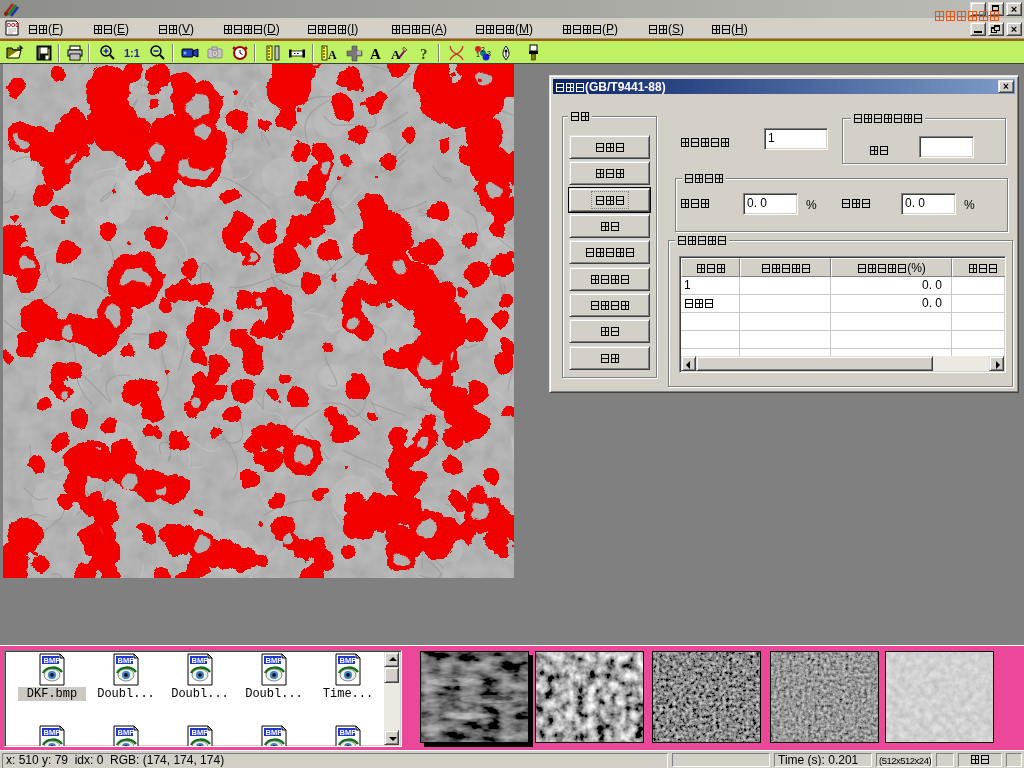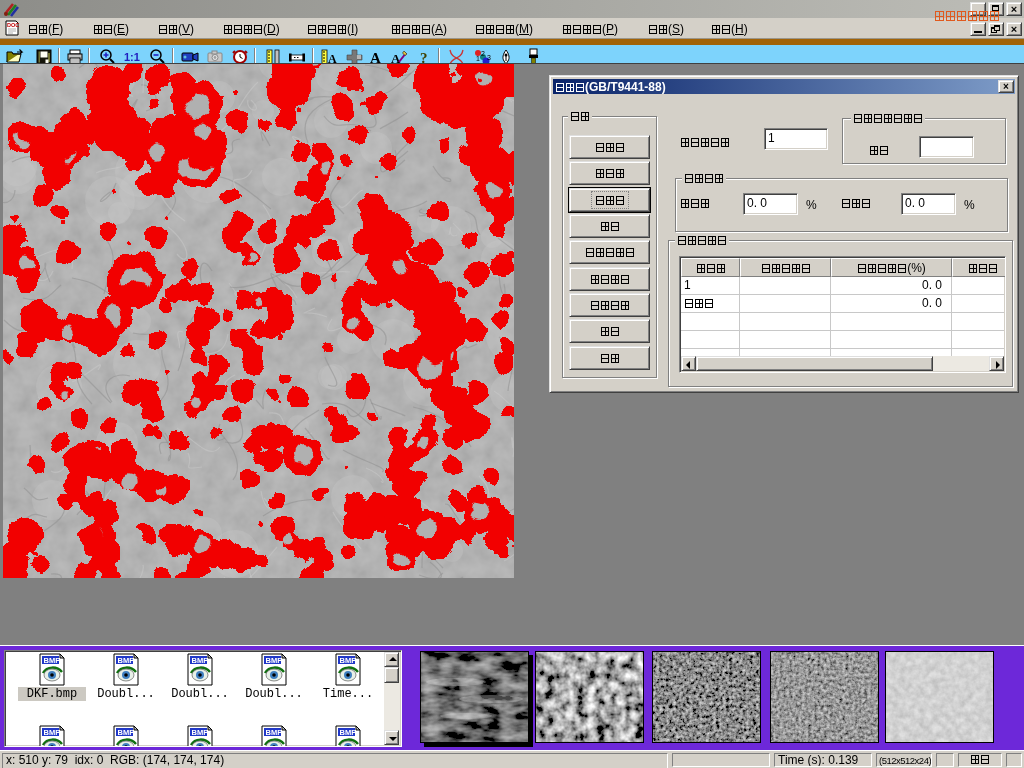--- a/index.html
+++ b/index.html
@@ -60,21 +60,21 @@
  <span class="out ab" style="left:970px;top:4px;width:16px;height:14px">
       <b style="position:absolute;left:3px;bottom:2px;width:8px;height:2px;background:#000"></b>
     </span>
  <span class="out ab" style="left:988px;top:4px;width:16px;height:14px">
       <b style="position:absolute;left:2px;top:4px;width:6px;height:6px;border:1px solid #000;border-top-width:2px;background:#d4d0c8"></b>
       <b style="position:absolute;left:5px;top:2px;width:6px;height:6px;border:1px solid #000;border-top-width:2px;background:#d4d0c8"></b>
     </span>
  <span class="out ab" style="left:1006px;top:4px;width:16px;height:14px;font-size:11px;text-align:center;line-height:12px;font-weight:bold">×</span>
 </div>
 
-<div class="ab" style="left:0;top:39px;width:1024px;height:24px;background:#7dd3fc;border-top:6px solid #a16207">
+<div class="ab" style="left:0;top:39px;width:1024px;height:24px;background:#bef264;border-top:2px solid #a16207">
 <svg class="ab" style="left:6px;top:3px" width="20" height="18" viewBox="0 0 20 18">
       <path d="M1,14 L3,6 h12 l-2,8 z" fill="#ffffc0" stroke="#000" stroke-width="1"></path>
       <path d="M1,14 V4 h5 l1,2 h6" fill="#808000" stroke="#000" stroke-width="1"></path>
       <path d="M11,4 h5 l-2.5,-2.5 M16,4 l-2.5,2.5" stroke="#000" stroke-width="1.2" fill="none"></path>
     </svg>
     <svg class="ab" style="left:34px;top:3px" width="20" height="18" viewBox="0 0 20 18">
       <rect x="3" y="2" width="14" height="14" fill="#14140a" stroke="#000"></rect>
       <rect x="4.5" y="3.5" width="1.5" height="11" fill="#707030"></rect>
       <rect x="14" y="5" width="2" height="9" fill="#707030"></rect>
       <rect x="6.5" y="3.5" width="7" height="6" fill="#fcfcf4"></rect>
@@ -961,21 +961,21 @@
           <b class="arr-l"></b>
         </span>
      <span class="out" style="position:absolute;right:0;top:0;width:15px;height:15px">
           <b class="arr-r"></b>
         </span>
      <span class="out" style="position:absolute;left:15px;top:0;width:237px;height:15px"></span>
    </div>
  </div>
 </div>
 
-<div class="ab" style="left:0;top:645px;width:1024px;height:105px;background:#6d28d9;border-top:1px solid #fff">
+<div class="ab" style="left:0;top:645px;width:1024px;height:105px;background:#ec4899;border-top:1px solid #fff">
 
 <div class="sunk ab" style="left:4px;top:4px;width:398px;height:97px;overflow:hidden">
  <svg class="ab" style="left:32px;top:2px" width="30" height="33" viewBox="0 0 30 33">
  <path d="M3,1 h20 l4,4 v27 h-24 z" fill="#fff" stroke="#000" stroke-width="1"></path>
  <path d="M23,1 l4,4 h-4 z" fill="#c0c0c0" stroke="#000" stroke-width="1"></path>
  <rect x="5" y="3" width="17" height="8" fill="#2038c8"></rect>
  <text x="6.5" y="10" font-size="7.5" font-weight="bold" fill="#fff" font-family="Liberation Sans">BMP</text>
  <path d="M6,20 C10,13 20,13 25,19" fill="none" stroke="#107010" stroke-width="2.5"></path>
  <ellipse cx="15" cy="22" rx="8" ry="6" fill="#e8f0e8" stroke="#404040" stroke-width=".6"></ellipse>
  <circle cx="15" cy="22" r="4" fill="#4080c0"></circle>
@@ -1174,19 +1174,19 @@
             </feComponentTransfer>
           </filter>
         </defs>
         <rect width="107" height="90" filter="url(#t5)"></rect>
       </svg></div>
 </div>
 
 <div class="ab" style="left:0;top:750px;width:1024px;height:18px;background:#d4d0c8;border-top:1px solid #fff">
  <span class="ab" style="left:2px;top:2px;width:666px;height:22px;border:1px solid;border-color:#808080 #fff #fff #808080;padding:0 3px;line-height:13px;font-size:12px;white-space:nowrap;overflow:hidden">x: 510 y: 79&nbsp;&nbsp;idx: 0&nbsp;&nbsp;RGB: (174, 174, 174)</span>
     <span class="ab" style="left:672px;top:2px;width:98px;height:14px;border:1px solid;border-color:#808080 #fff #fff #808080;padding:0 3px;line-height:13px;font-size:12px;white-space:nowrap;overflow:hidden"></span>
-    <span class="ab" style="left:774px;top:2px;width:98px;height:14px;border:1px solid;border-color:#808080 #fff #fff #808080;padding:0 3px;line-height:13px;font-size:12px;white-space:nowrap;overflow:hidden">Time (s): 0.139</span>
+    <span class="ab" style="left:774px;top:2px;width:98px;height:14px;border:1px solid;border-color:#808080 #fff #fff #808080;padding:0 3px;line-height:13px;font-size:12px;white-space:nowrap;overflow:hidden">Time (s): 0.201</span>
     <span class="ab" style="left:876px;top:2px;width:56px;height:14px;border:1px solid;border-color:#808080 #fff #fff #808080;padding:0 2px;line-height:13px;font-size:12px;white-space:nowrap;overflow:hidden"><span style="font-size:9.5px;letter-spacing:-0.5px">(512x512x24)</span></span>
     <span class="ab" style="left:936px;top:2px;width:18px;height:14px;border:1px solid;border-color:#808080 #fff #fff #808080;padding:0 3px;line-height:13px;font-size:12px;white-space:nowrap;overflow:hidden"></span>
     <span class="ab" style="left:958px;top:2px;width:44px;height:14px;border:1px solid;border-color:#808080 #fff #fff #808080;padding:0 3px;line-height:13px;font-size:12px;white-space:nowrap;overflow:hidden"></span>
     <span class="ab" style="left:1006px;top:2px;width:16px;height:14px;border:1px solid;border-color:#808080 #fff #fff #808080;padding:0 3px;line-height:13px;font-size:12px;white-space:nowrap;overflow:hidden"></span>
     <span class="ab" style="left:958px;top:2px;width:44px;height:14px;line-height:12px;text-align:center"><i class="k x"></i><i class="k "></i></span>
 </div>
 <div class="ab" style="left:934px;top:9px;color:#e05a1e;z-index:60;font-weight:bold"><i class="k K x"></i><i class="k K x"></i><i class="k K x"></i><i class="k K x"></i><i class="k K x"></i><i class="k K x"></i></div>
 </body></html>

